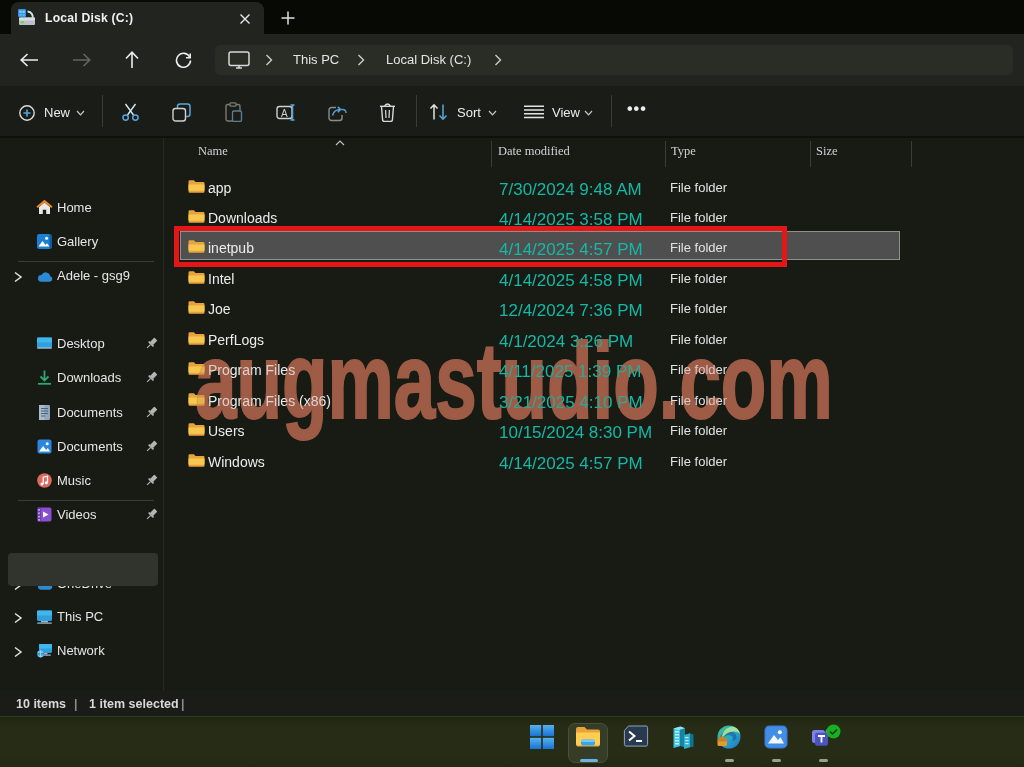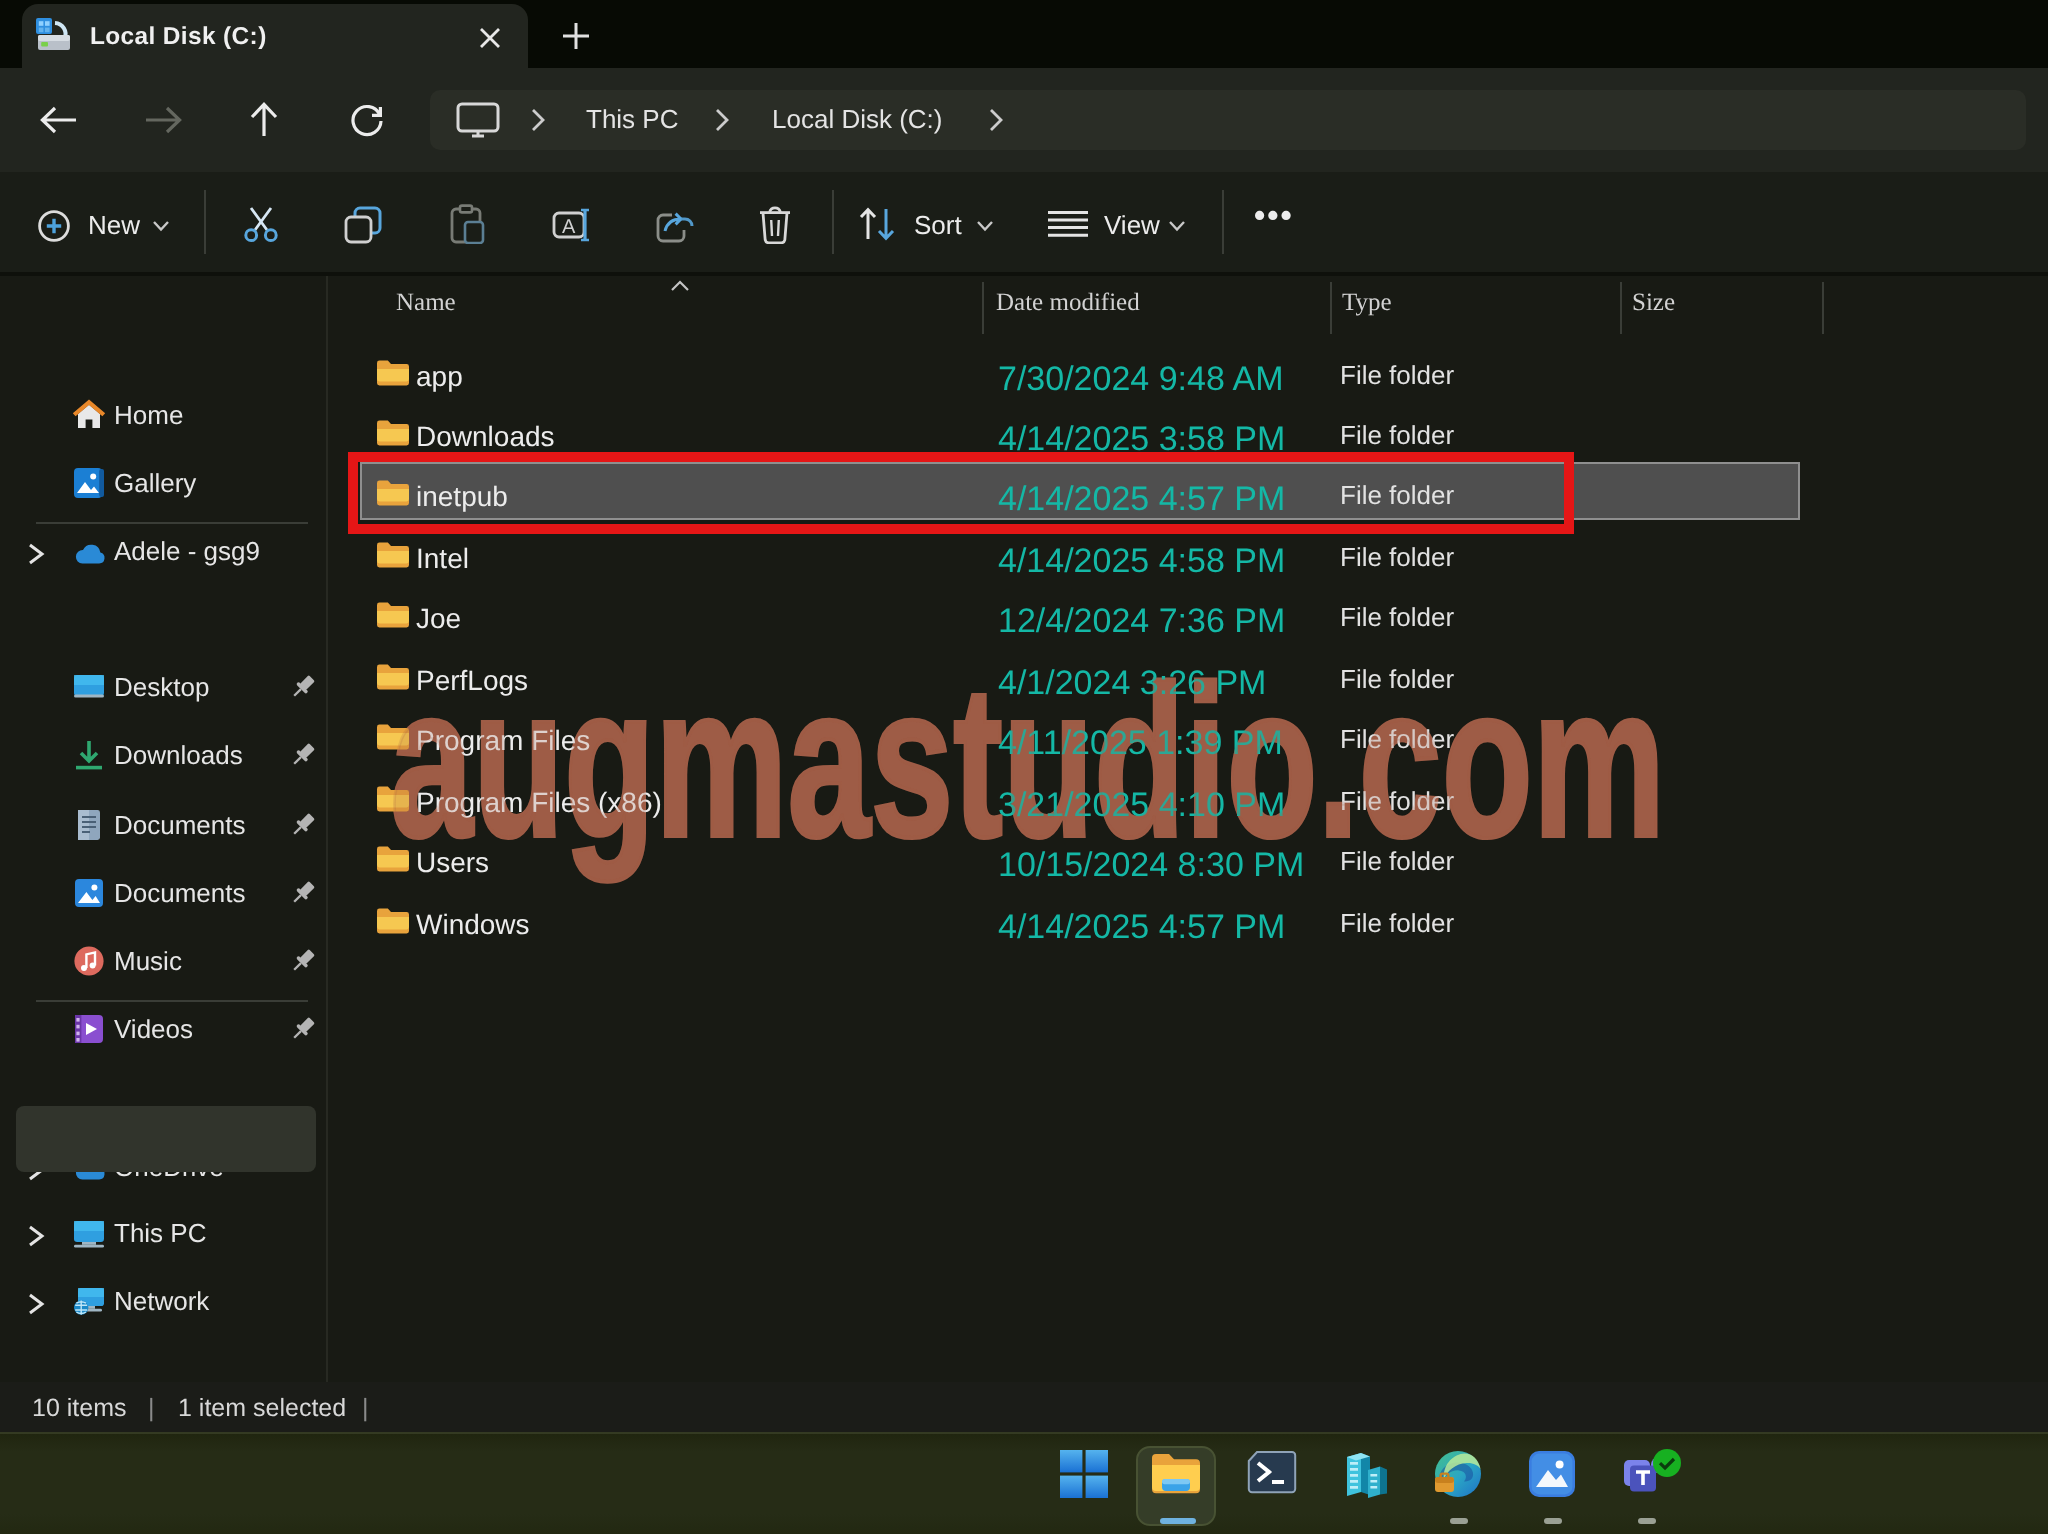--- a/index.html
+++ b/index.html
@@ -44,21 +44,21 @@
   #selbar { left:180px; top:93px; width:720px; height:29px; background:#4f4f4f;
             border:1px solid #8f8f8f; }
   #redbox { left:174px; top:88px; width:613px; height:41px; border:5px solid #e51616; z-index:5; }
 
   #watermark, #watermark2 { left:195px; top:180px; font-size:108px; font-weight:bold;
                color:#9e5d47; -webkit-text-stroke:2px #9e5d47; white-space:nowrap;
                transform:scaleX(0.690); transform-origin:0 0; }
   #watermark2 { color:rgba(158,90,66,0.18); -webkit-text-stroke:2px rgba(158,90,66,0.18); z-index:6; }
 
   
-  #statusbar { left:0; top:691px; width:1024px; height:25px; background:#1b1c18; }
+  #statusbar { left:0; top:691px; width:1024px; height:25px; background:#1b1c18;font-weight:bold; }
   #statusbar span { position:absolute; top:6px; font-size:12.5px; color:#d8d8d8; }
 
   
   #taskbar { left:0; top:716px; width:1024px; height:51px;
              background:linear-gradient(180deg,#20250f 0%, #262c16 18%, #262c16 80%, #222811 100%);
              border-top:1px solid #343a22; }
   .tkic { position:absolute; top:7px; width:26px; height:26px; }
   .rdash { position:absolute; top:42px; height:3px; border-radius:2px; background:#9aa094; }
 </style>
 </head>

